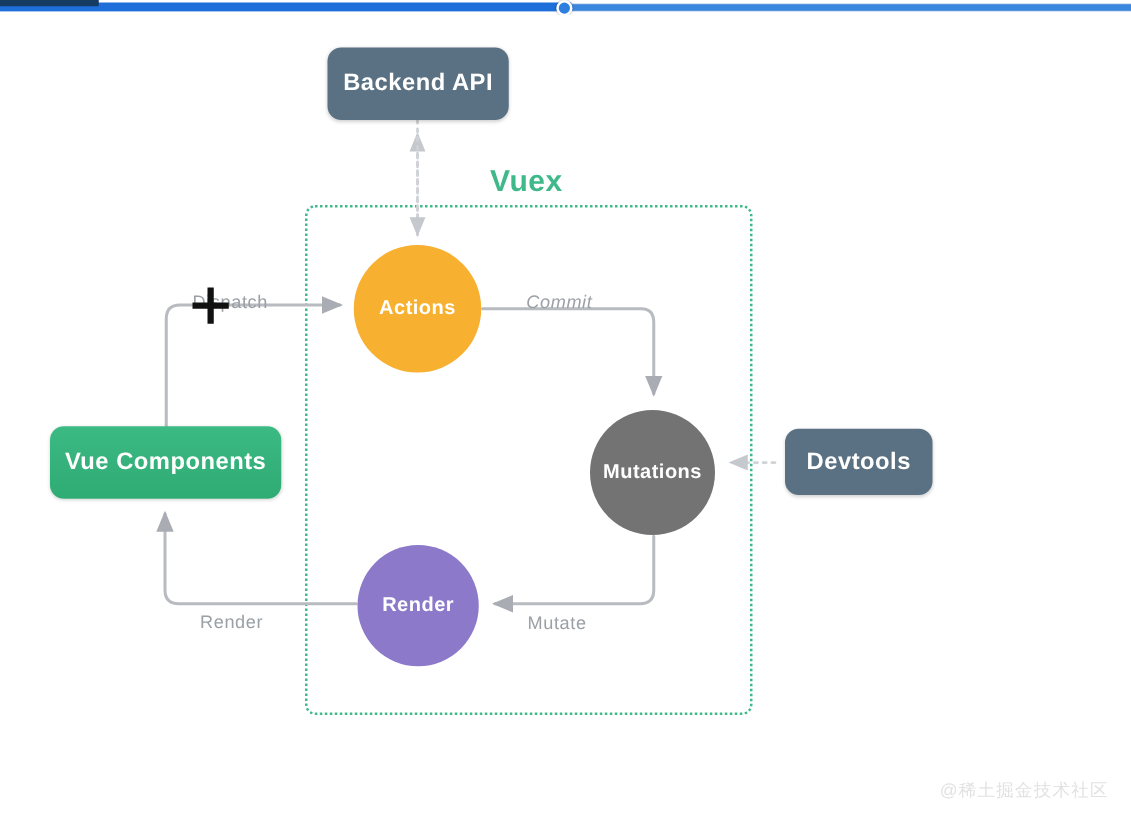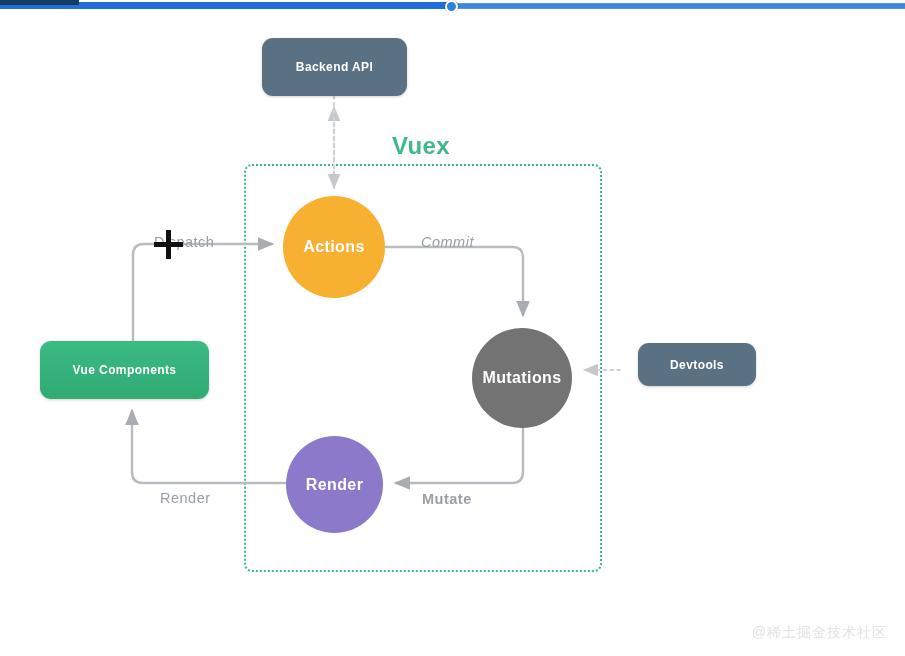--- a/index.html
+++ b/index.html
@@ -80,51 +80,51 @@
     align-items: center;
     justify-content: center;
     color: #ffffff;
     letter-spacing: .4px;
     text-align: center;
     user-select: none;
   }
   .box {
     border-radius: 11px;
     box-shadow: 0 1px 3px rgba(0,0,0,.18);
-    font-size: 12px;
+    font-size: 19px;
     font-weight: 600;
   }
   .circle {
     border-radius: 50%;
     font-size: 16px;
     font-weight: 600;
     justify-content: center;
   }
 
   #node-backend-api { left: 262px; top: 26px;  width: 145px; height: 58px;  background: #5a7183; }
-  #node-devtools    { left: 628px; top: 331px; width: 118px; height: 43px;  background: #5a7183; margin-left: 10px; }
-  #node-vue-components { left: 40px; top: 329px; width: 169px; height: 58px; background: #34b27b;
+  #node-devtools    { left: 628px; top: 331px; width: 118px; height: 53px;  background: #5a7183; }
+  #node-vue-components { left: 40px; top: 329px; width: 185px; height: 58px; background: #34b27b;
                          background: linear-gradient(180deg,#3cba83 0%, #2fab74 100%); }
   #node-actions   { left: 283px; top: 184px; width: 102px; height: 102px; background: #f7b02f; }
   #node-mutations { left: 472px; top: 316px; width: 100px; height: 100px; background: #737373; }
   #node-state     { left: 286px; top: 424px; width: 97px;  height: 97px;  background: #8c79ca; }
 
   
   .edge-label {
     position: absolute;
     color: #9aa0a6;
     font-size: 14.5px;
     letter-spacing: .5px;
     user-select: none;
     white-space: nowrap;
   }
   #label-dispatch { left: 154px; top: 222px; }
   #label-commit   { left: 421px; top: 222px; font-style: italic; }
   #label-render   { left: 160px; top: 478px; }
-  #label-mutate   { left: 422px; top: 479px; font-weight: bold; }
+  #label-mutate   { left: 422px; top: 479px; }
 
   #label-vuex {
     position: absolute;
     left: 392px; top: 120px;
     color: #3fb98a;
     font-size: 24px;
     font-weight: 600;
     letter-spacing: .4px;
     user-select: none;
   }

